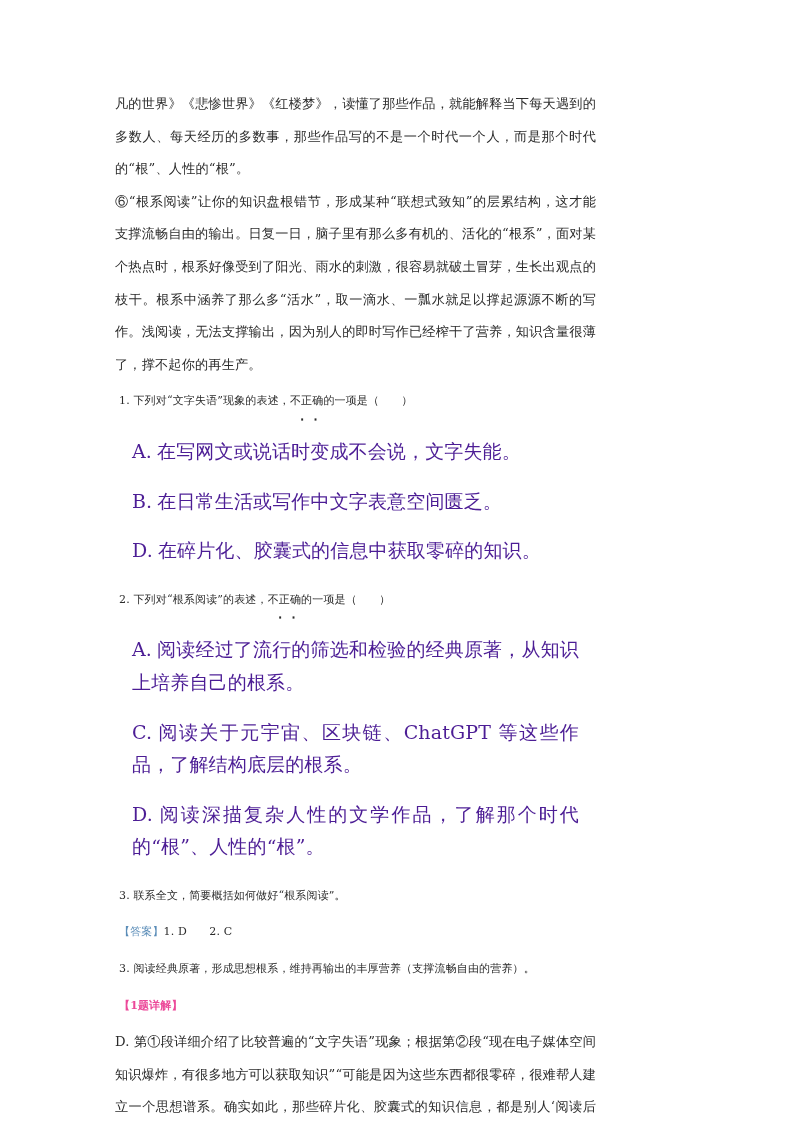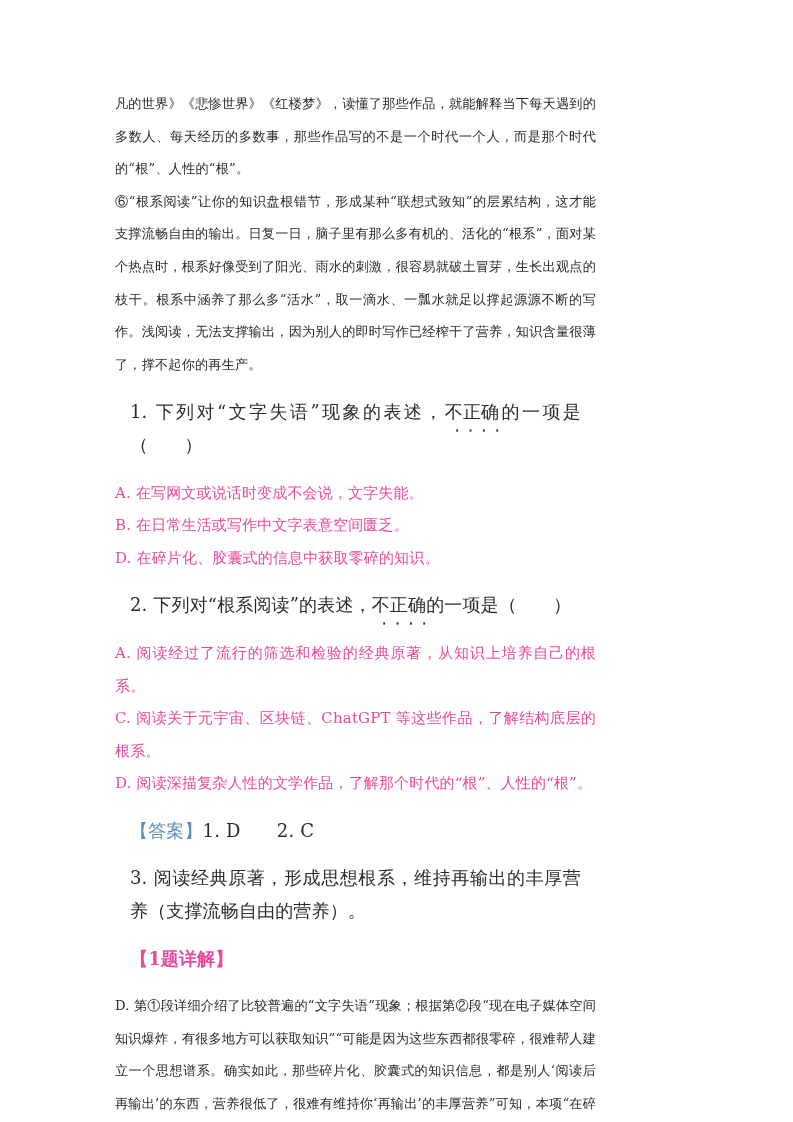--- a/index.html
+++ b/index.html
@@ -30,33 +30,33 @@
     text-align: justify;
     text-justify: inter-ideograph;
     color: #2b2b2b;
     margin: 0;
     letter-spacing: 0.15px;
   }
   .para {
     margin: 0 0 0 0;
   }
   .q-line {
-    font-size: 18px;
+    font-size: 11px;
     line-height: 32.6px;
     color: #2b2b2b;
-    margin: 15px;
+    margin: 4px;
     text-align: justify;
     text-justify: inter-ideograph;
     letter-spacing: 0.15px;
   }
   .opt-line {
-    font-size: 15px;
+    font-size: 19px;
     line-height: 32.6px;
-    color: #ec4899;
-    margin: 0;
+    color: #4c1d95;
+    margin: 17px;
     text-align: justify;
     text-justify: inter-ideograph;
     letter-spacing: 0.15px;
   }
   .opt-letter {
     margin-right: 5px;
   }
   .dotted-emph {
     position: relative;
     display: inline-block;
@@ -95,20 +95,21 @@
   <p class="opt-line"><span class="opt-letter">A.</span><span>在写网文或说话时变成不会说，文字失能。</span></p>
   <p class="opt-line"><span class="opt-letter">B.</span><span>在日常生活或写作中文字表意空间匮乏。</span></p>
   <p class="opt-line"><span class="opt-letter">D.</span><span>在碎片化、胶囊式的信息中获取零碎的知识。</span></p>
 
   <p class="q-line"><span>2.</span>&nbsp;<span>下列对“根系阅读”的表述，</span><span class="dotted-emph">不正确</span><span>的一项是（　　）</span></p>
 
   <p class="opt-line"><span class="opt-letter">A.</span><span>阅读经过了流行的筛选和检验的经典原著，从知识上培养自己的根系。</span></p>
   <p class="opt-line"><span class="opt-letter">C.</span><span>阅读关于元宇宙、区块链、ChatGPT 等这些作品，了解结构底层的根系。</span></p>
   <p class="opt-line"><span class="opt-letter">D.</span><span>阅读深描复杂人性的文学作品，了解那个时代的“根”、人性的“根”。</span></p>
 
+  <p class="q-line"><span>3.</span>&nbsp;<span>联系全文，简要概括如何做好“根系阅读”。</span></p>
 
   <p class="q-line"><span class="blue-tag">【答案】</span><span>1. D　　2. C</span></p>
 
   <p class="q-line"><span>3.</span>&nbsp;<span>阅读经典原著，形成思想根系，维持再输出的丰厚营养（支撑流畅自由的营养）。</span></p>
 
 
   <p class="q-line bold-head">【1题详解】</p>
 
 
   <p class="body-text">D. 第①段详细介绍了比较普遍的“文字失语”现象；根据第②段“现在电子媒体空间知识爆炸，有很多地方可以获取知识”“可能是因为这些东西都很零碎，很难帮人建立一个思想谱系。确实如此，那些碎片化、胶囊式的知识信息，都是别人‘阅读后再输出’的东西，营养很低了，很难有维持你‘再输出’的丰厚营养”可知，本项“在碎片化、胶囊式的信息中获取零碎的知识”属于获取知识的途径，不属于“文字失语”现象；</p>

